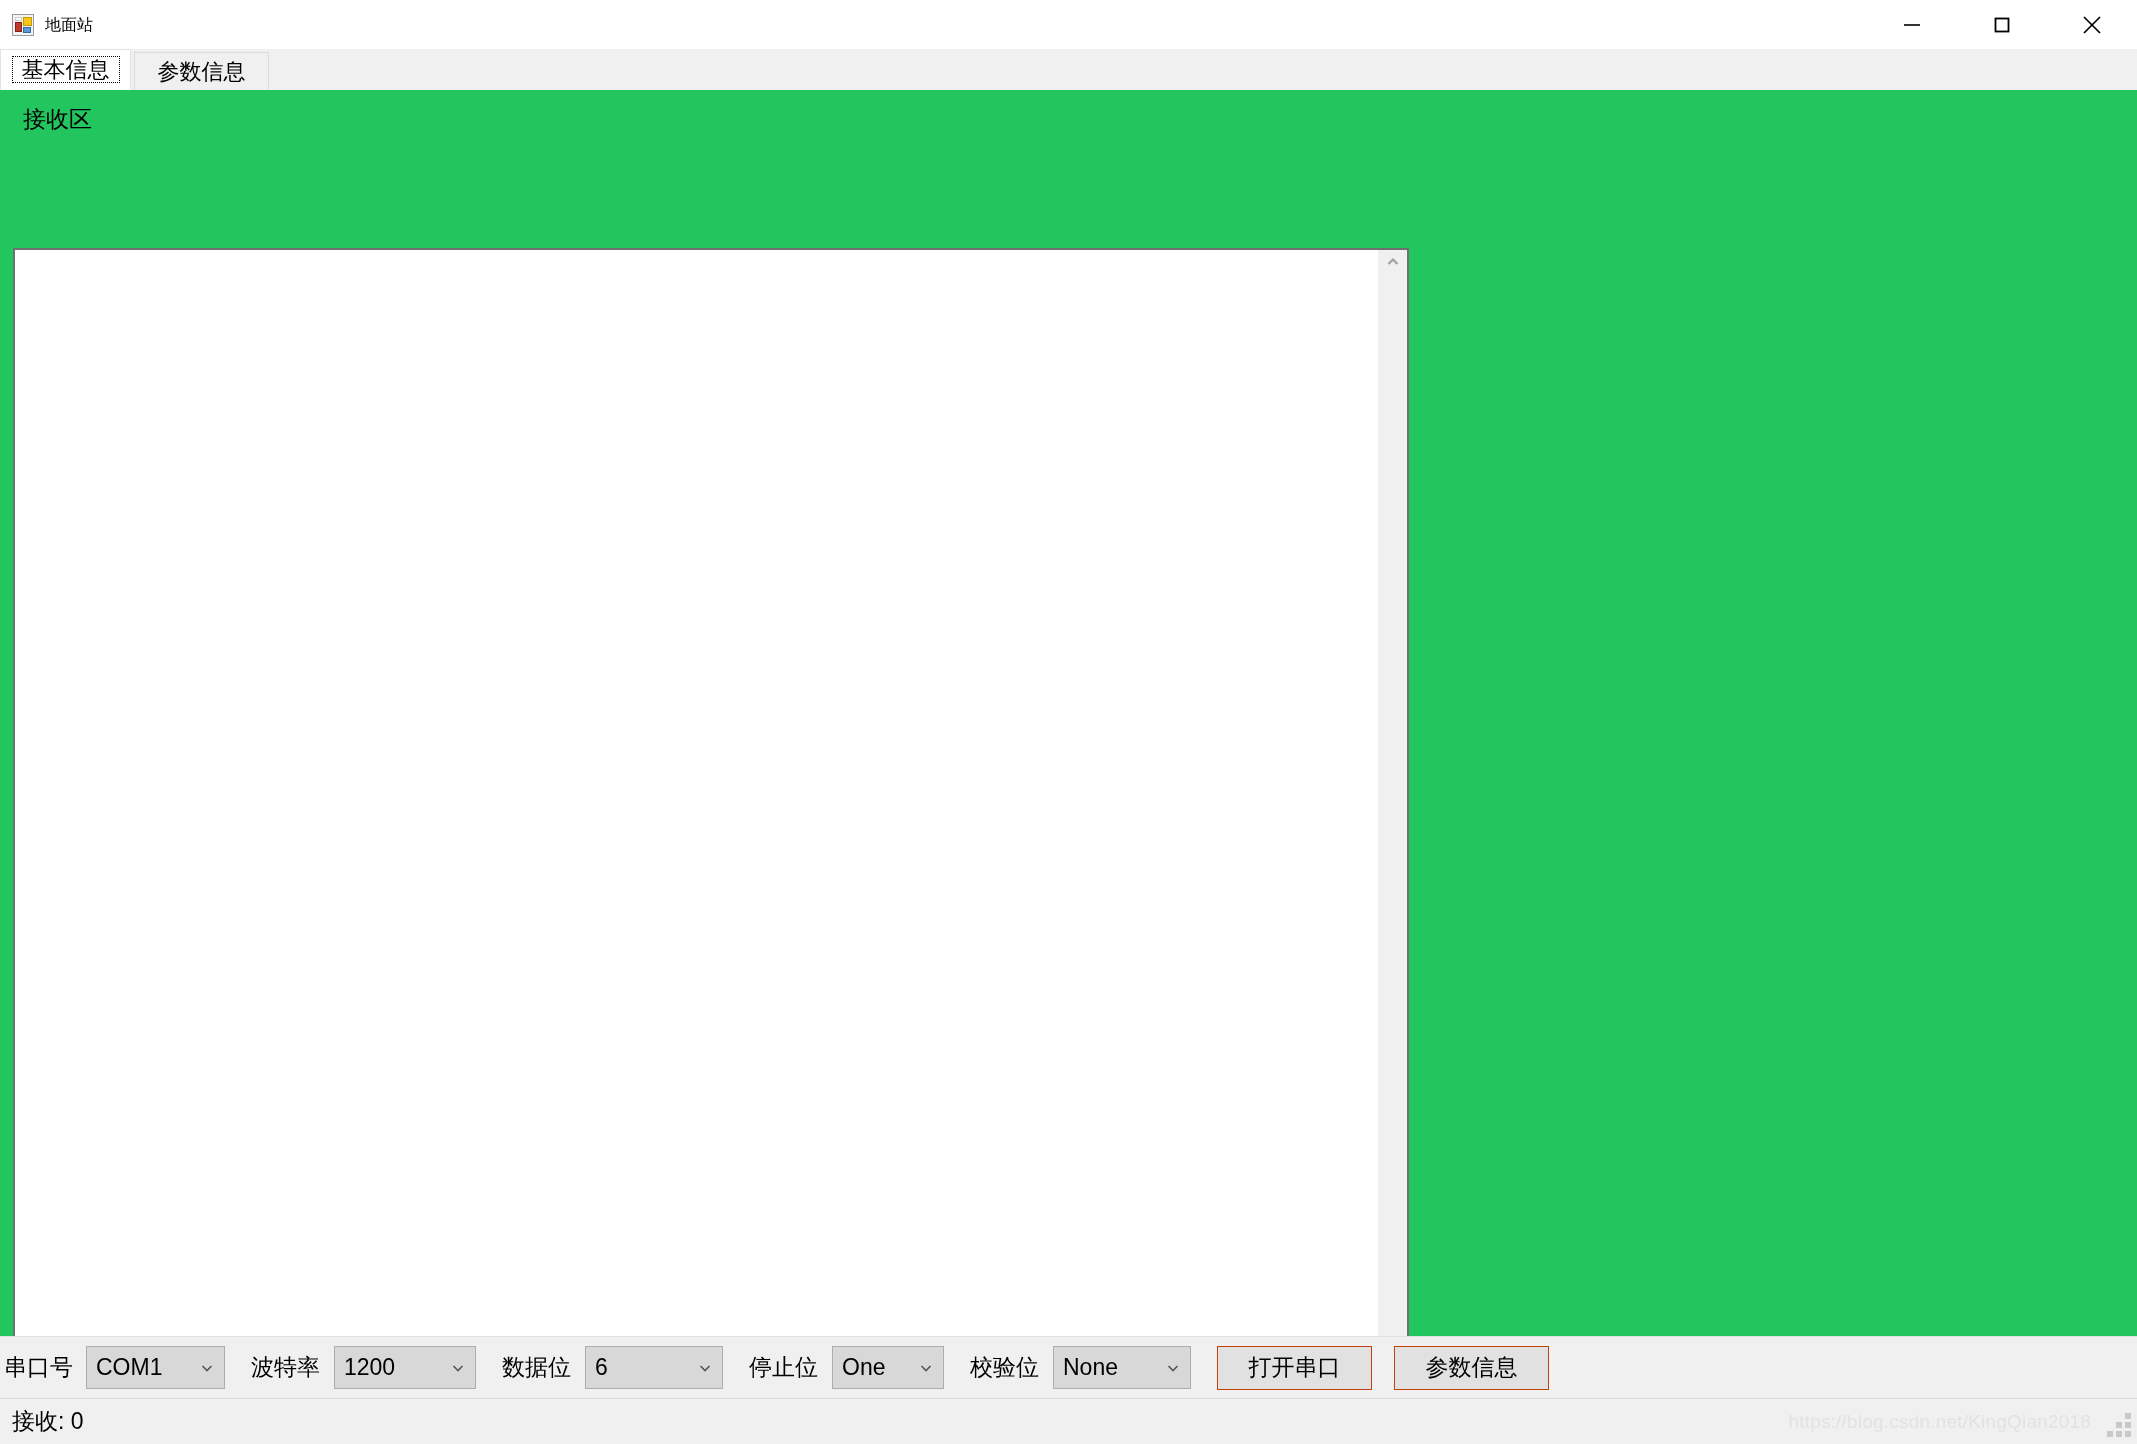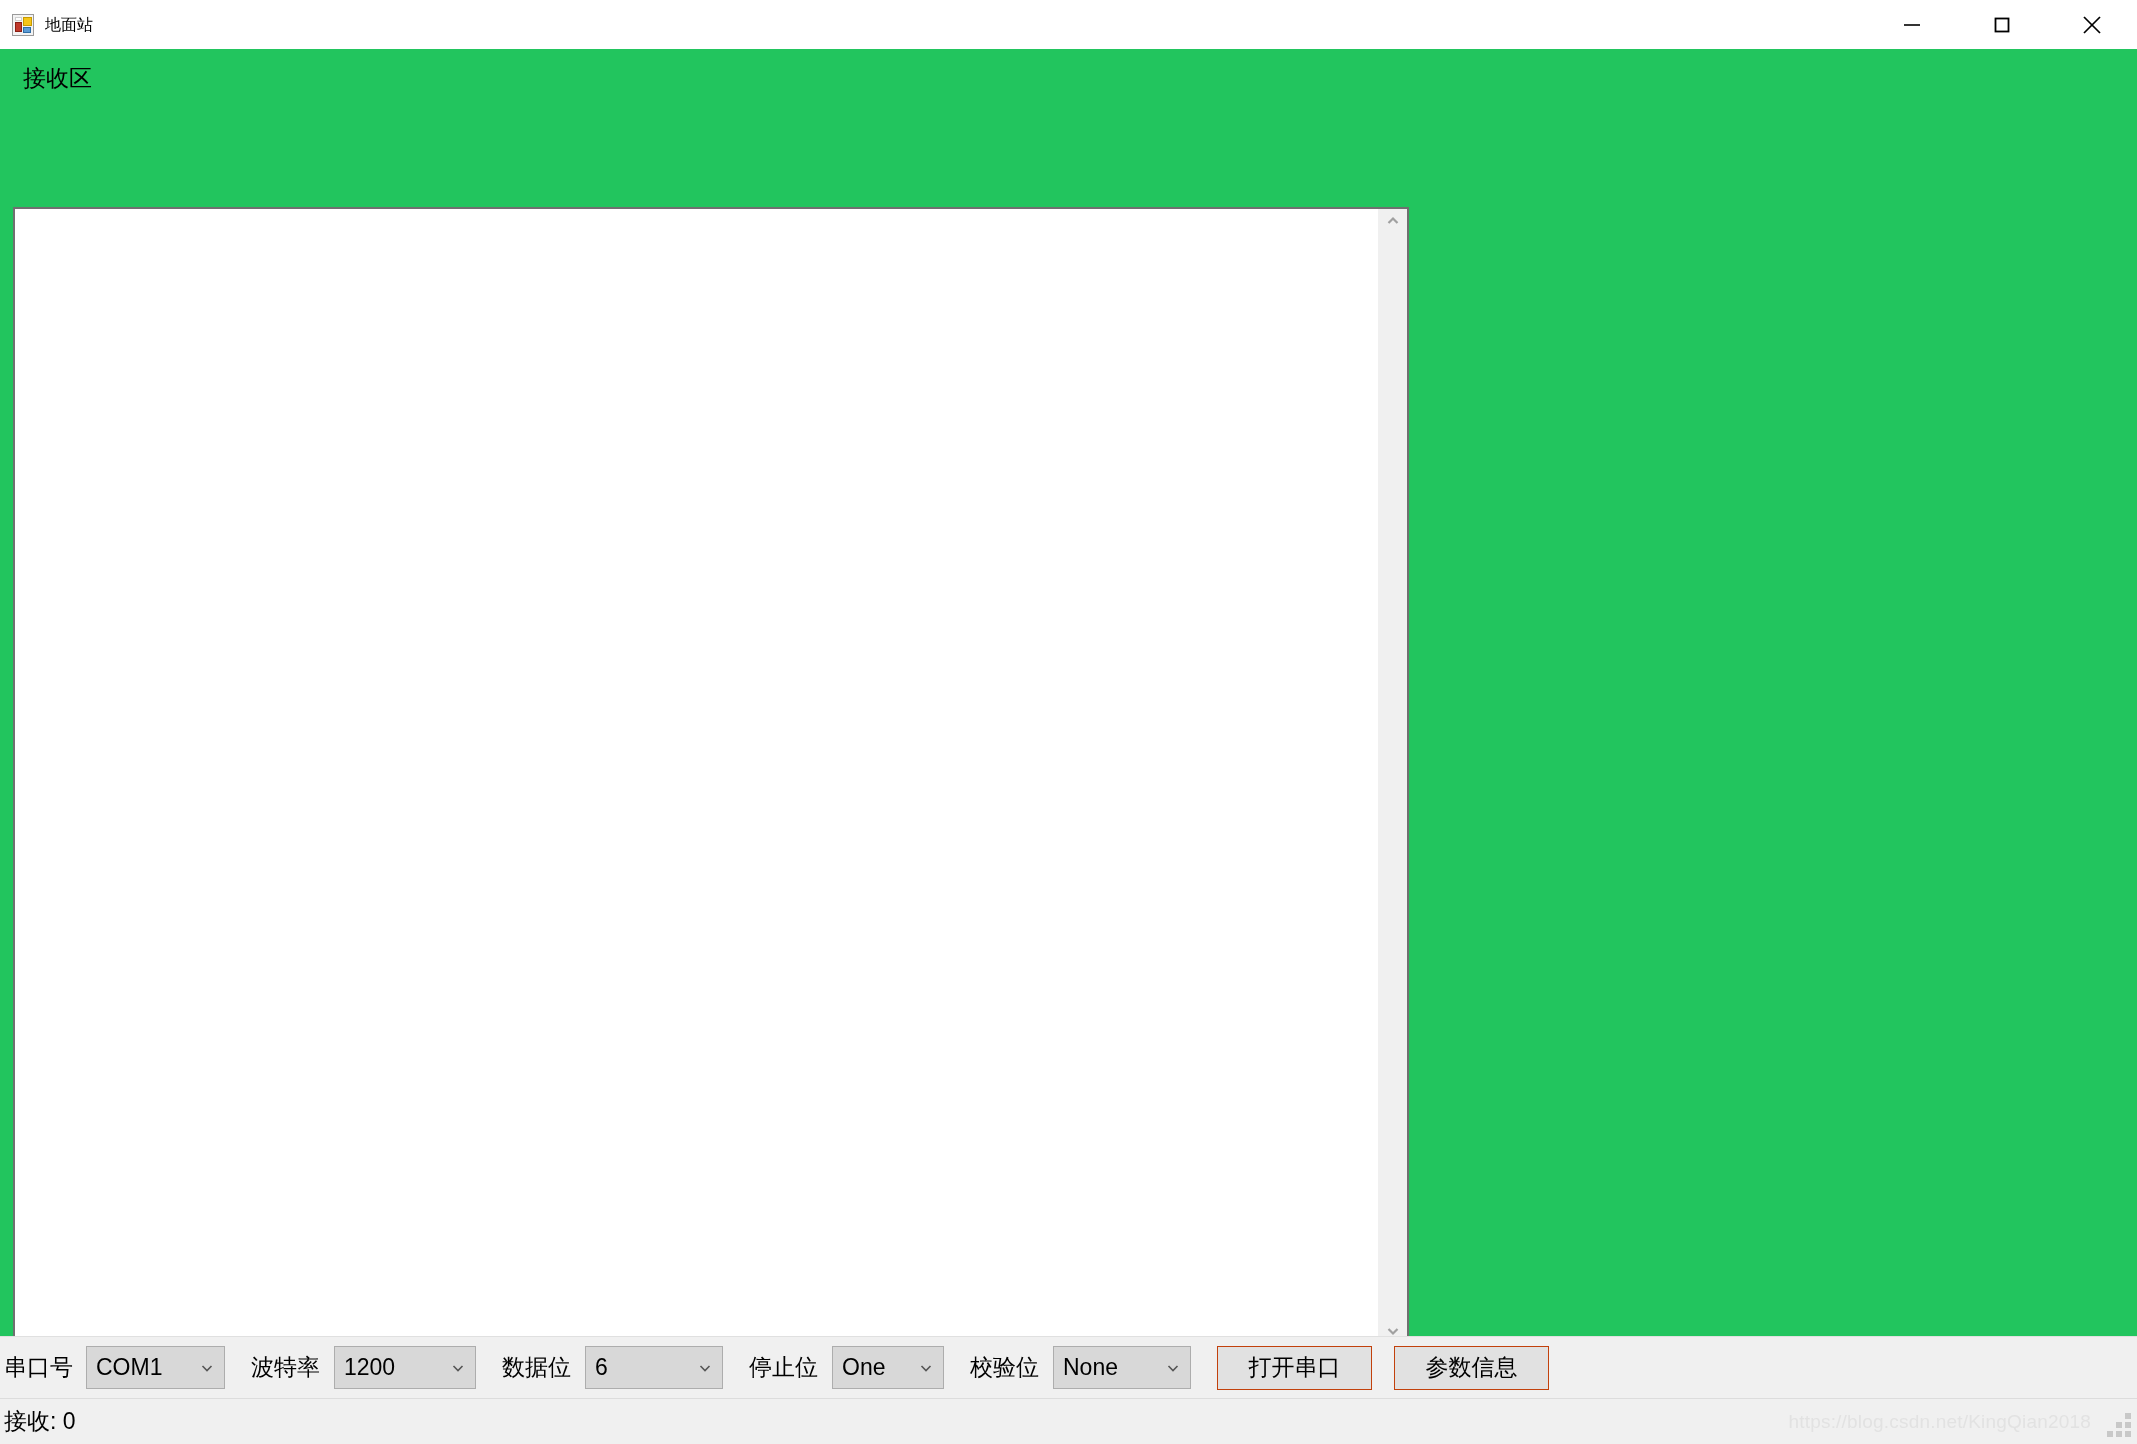--- a/index.html
+++ b/index.html
@@ -285,21 +285,21 @@
     min-height: 46px;
     background: #f0f0f0;
     border-top: 1px solid #dcdcdc;
     display: flex;
     align-items: center;
     box-sizing: border-box;
   }
   .status-text {
     font-size: 23px;
     color: #000000;
-    padding-left: 4px;
+    padding-left: 12px;
     white-space: nowrap;
   }
   .watermark {
     position: absolute;
     right: 46px;
     top: 50%;
     transform: translateY(-50%);
     font-size: 19px;
     color: #e2e2e2;
     white-space: nowrap;
@@ -357,20 +357,28 @@
             <line x1="5" y1="5" x2="21" y2="21" stroke="#000000" stroke-width="1.7"></line>
             <line x1="21" y1="5" x2="5" y2="21" stroke="#000000" stroke-width="1.7"></line>
           </svg>
         </span>
       </div>
     </div>
   </div>
 
   <div class="tabcontrol">
 
+    <div class="tabstrip">
+      <div class="tab active tab-1">
+        <span class="tab-label">基本信息</span>
+      </div>
+      <div class="tab tab-2">
+        <span class="tab-label">参数信息</span>
+      </div>
+    </div>
 
     <div class="tabpage">
 
       <span class="recv-label">接收区</span>
 
       <div class="recv-box">
         <div class="recv-text"></div>
 
         <div class="vscroll">
           <div class="scroll-arrow">

